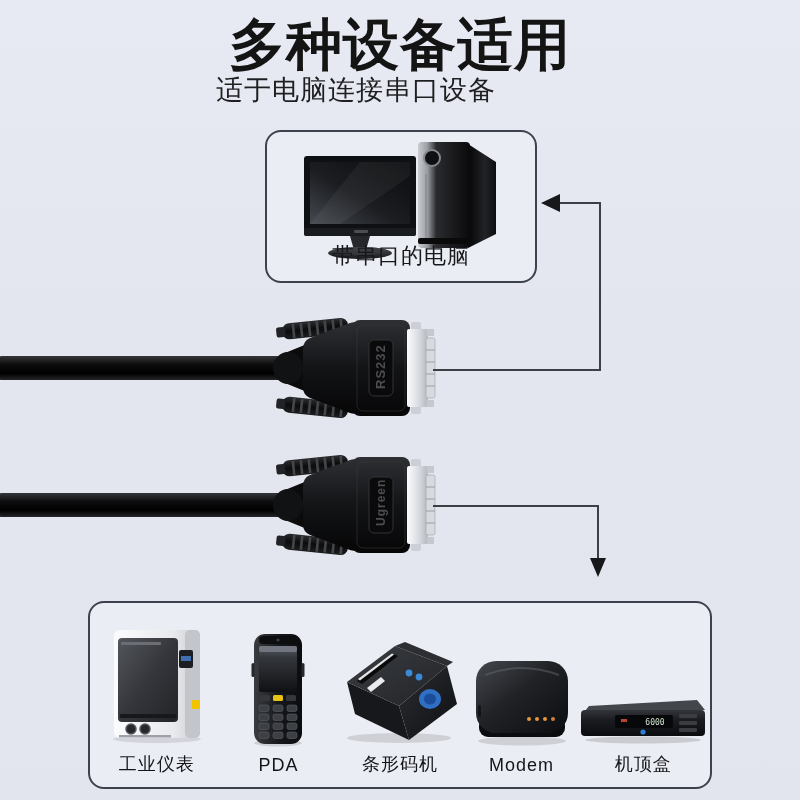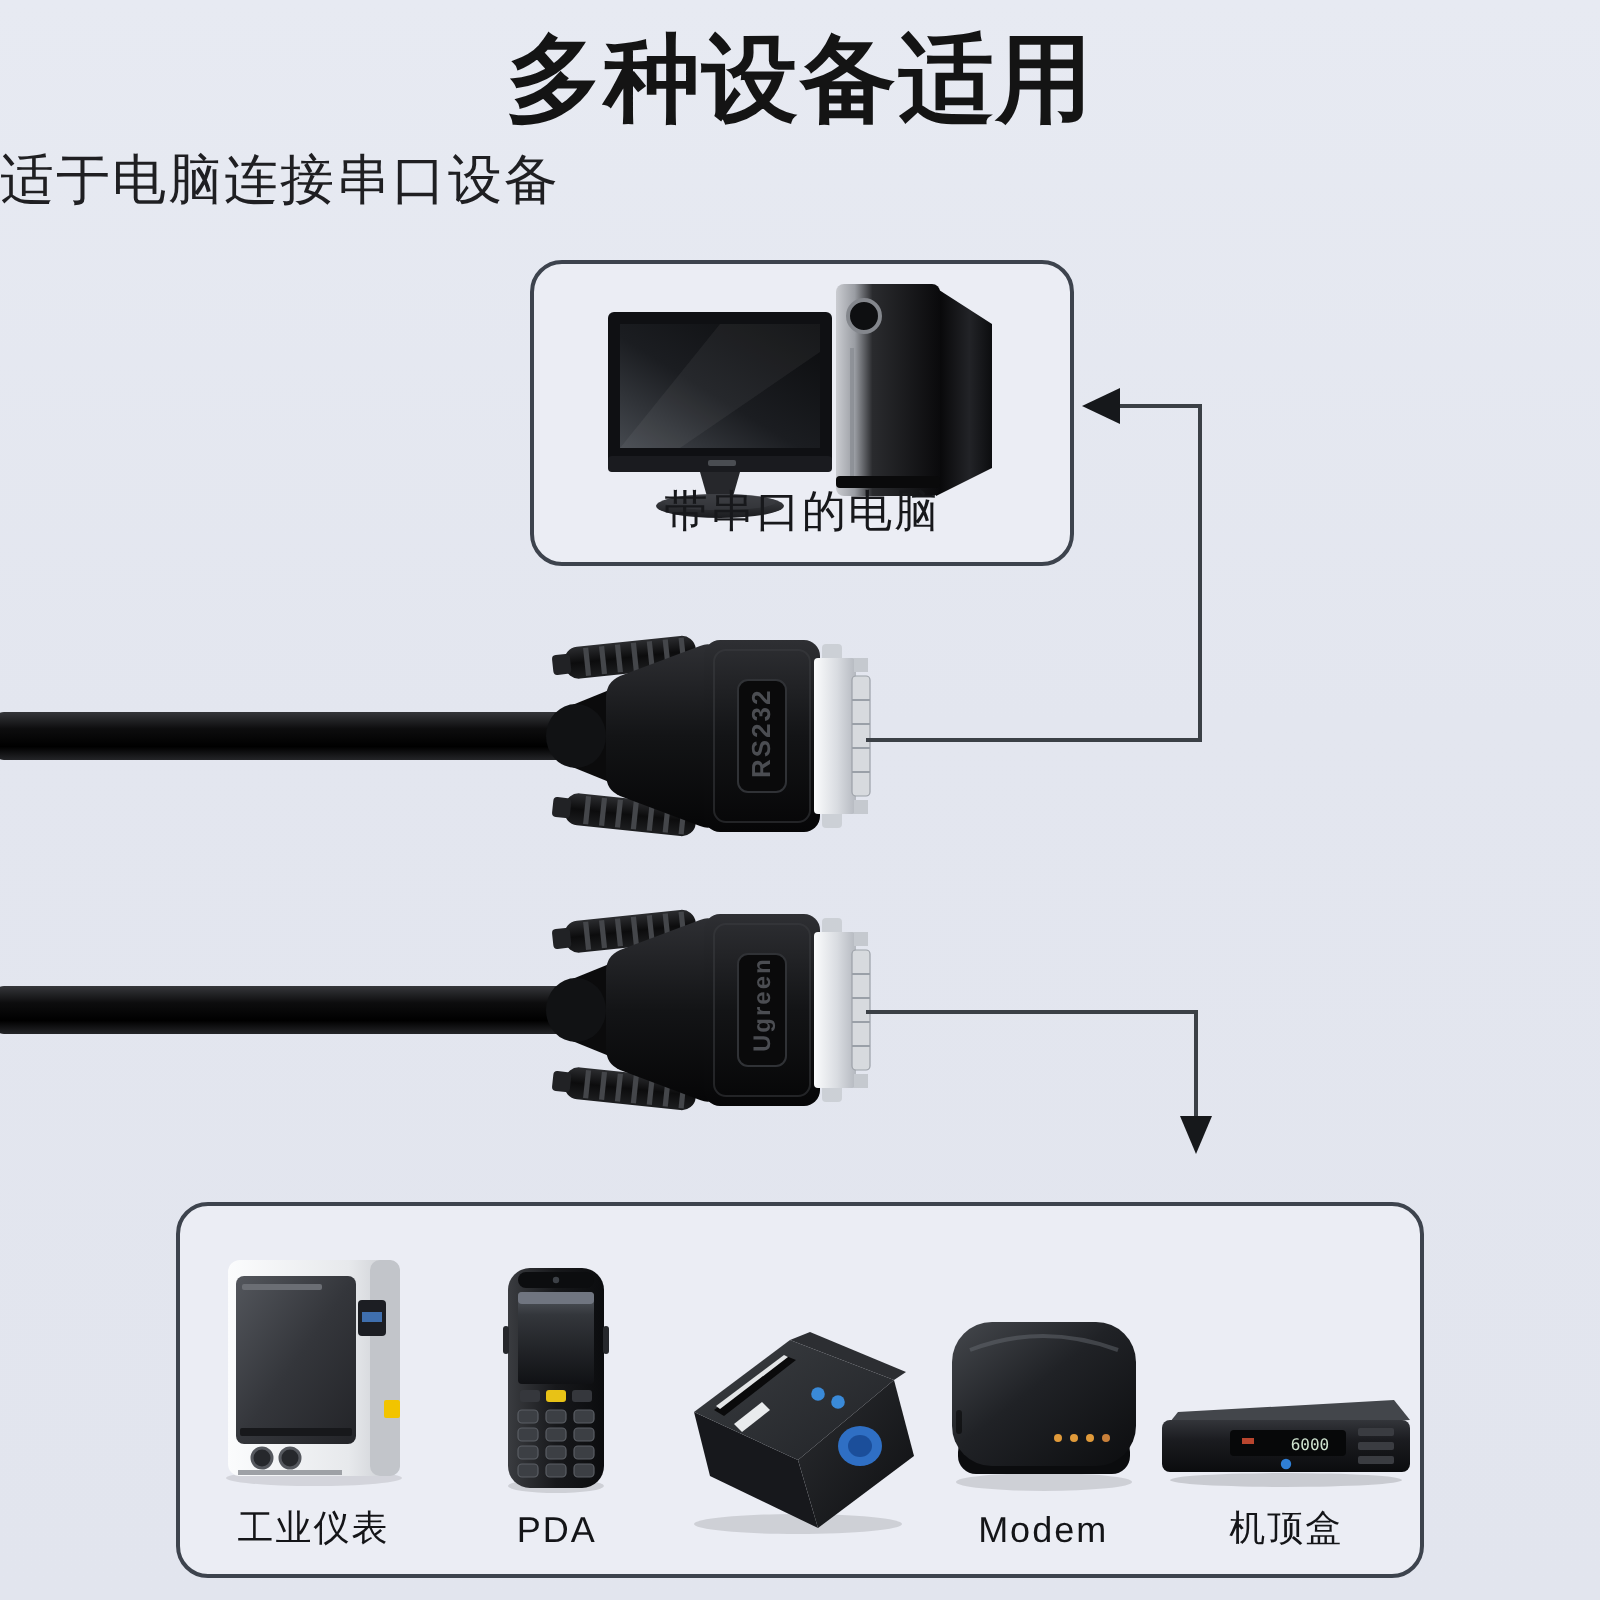--- a/index.html
+++ b/index.html
@@ -8,24 +8,24 @@
     font-family:"Liberation Sans","DejaVu Sans",sans-serif;
     background:#e4e7f0;
   }
   .canvas{
     position:relative;width:800px;height:800px;
     background:linear-gradient(180deg,#e7eaf2 0%,#e3e6ef 45%,#e2e5ee 100%);
   }
   .abs{position:absolute;}
   .page-title{
     left:0;top:8px;width:800px;text-align:center;
-    font-size:48px;font-weight:700;color:#141414;letter-spacing:1px;
+    font-size:56px;font-weight:700;color:#141414;letter-spacing:1px;
   }
   .page-subtitle{
-    left:0;top:72px;width:712px;
+    left:0;top:72px;width:712px;text-align:center;
     font-size:27px;font-weight:500;color:#1f1f22;letter-spacing:1px;
   }
   .frame-box{
     background:#ebedf4;
     border:2px solid #3d434d;
     border-radius:16px;
     box-sizing:border-box;
   }
   .computer-box{left:265px;top:130px;width:272px;height:153px;}
   .computer-art{position:absolute;left:50%;top:8px;transform:translateX(-50%);}
@@ -198,20 +198,21 @@
 
             <polygon points="32,56 46,45 50,49 36,60" fill="#e9ebed"></polygon>
             <circle cx="74" cy="41" r="3.4" fill="#3a8ad8"></circle>
             <circle cx="84" cy="45" r="3.4" fill="#3a8ad8"></circle>
 
             <polygon points="64,74 112,34 122,72 74,108" fill="url(#pfr)"></polygon>
             <ellipse cx="95" cy="67" rx="11" ry="10" fill="#2f6fc4"></ellipse>
             <ellipse cx="95" cy="67" rx="6" ry="5.5" fill="#1b4e9a"></ellipse>
           </svg>
         </div>
+        <div class="device-label">条形码机</div>
       </div>
 
       <div class="device-cell">
         <div class="device-art">
           <svg width="106" height="92" viewBox="0 0 106 92">
             <defs>
               <linearGradient id="mdm" x1="0" y1="0" x2="1" y2="1">
                 <stop offset="0" stop-color="#45484d"></stop>
                   <stop offset="0.45" stop-color="#202226"></stop>
                   <stop offset="1" stop-color="#0c0d0f"></stop>

